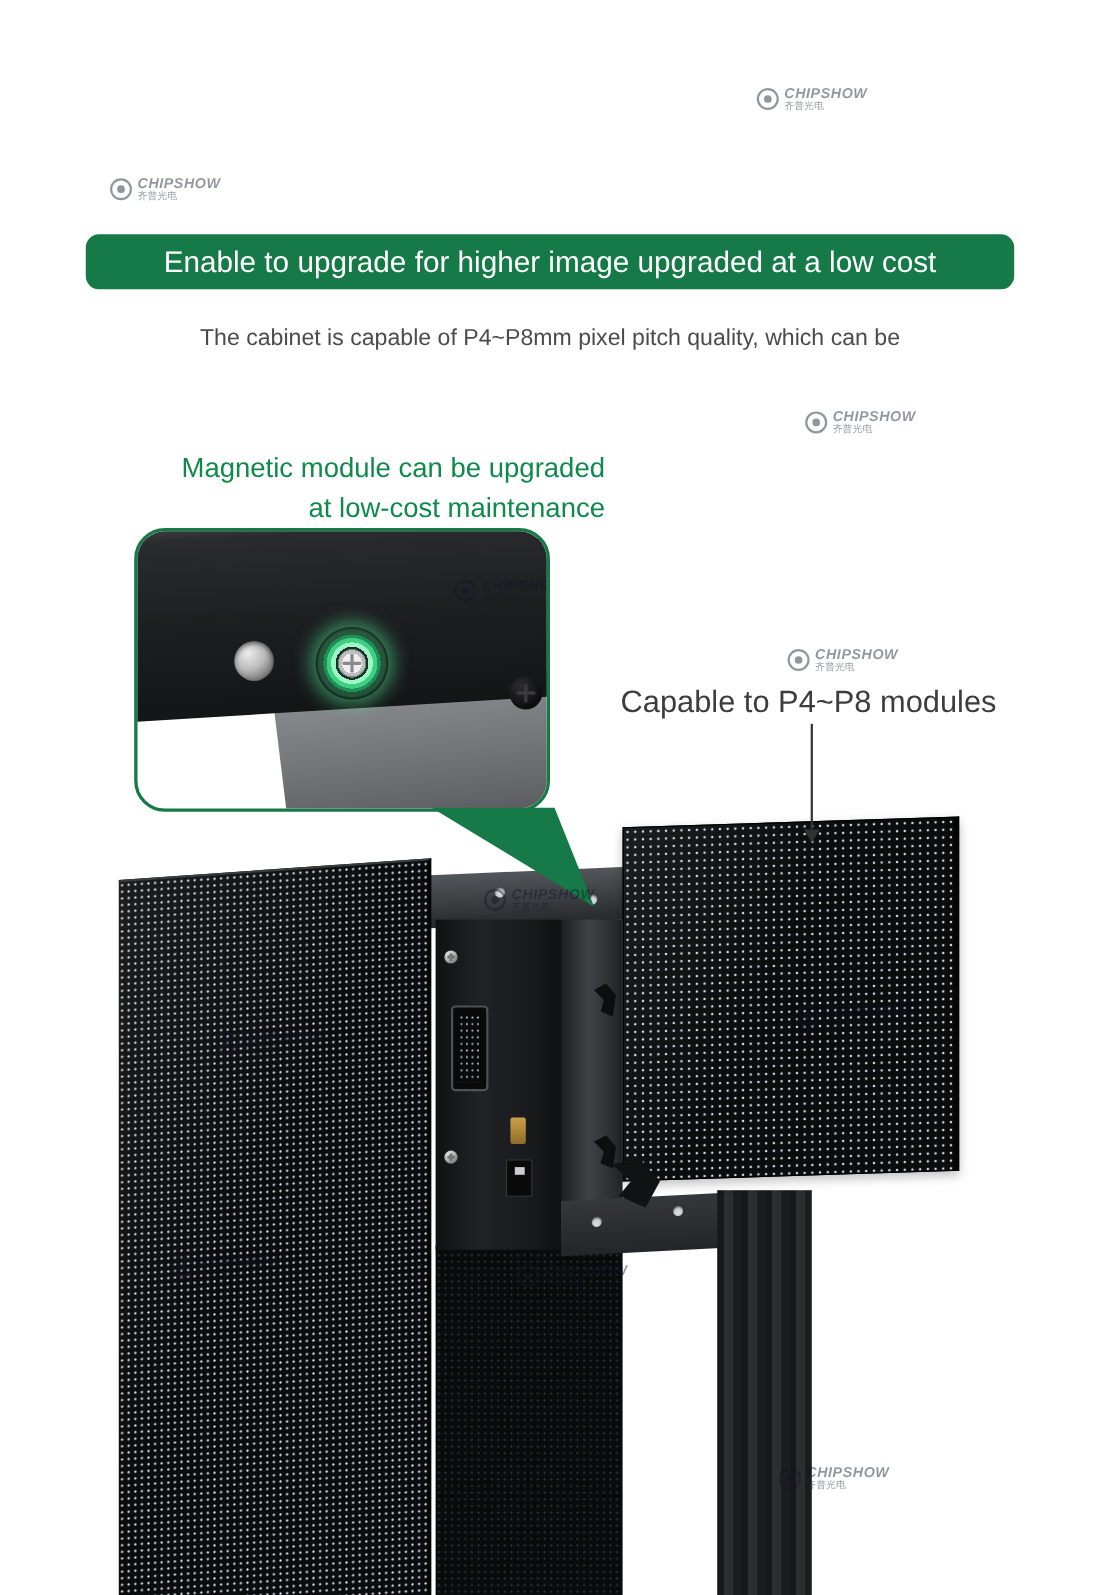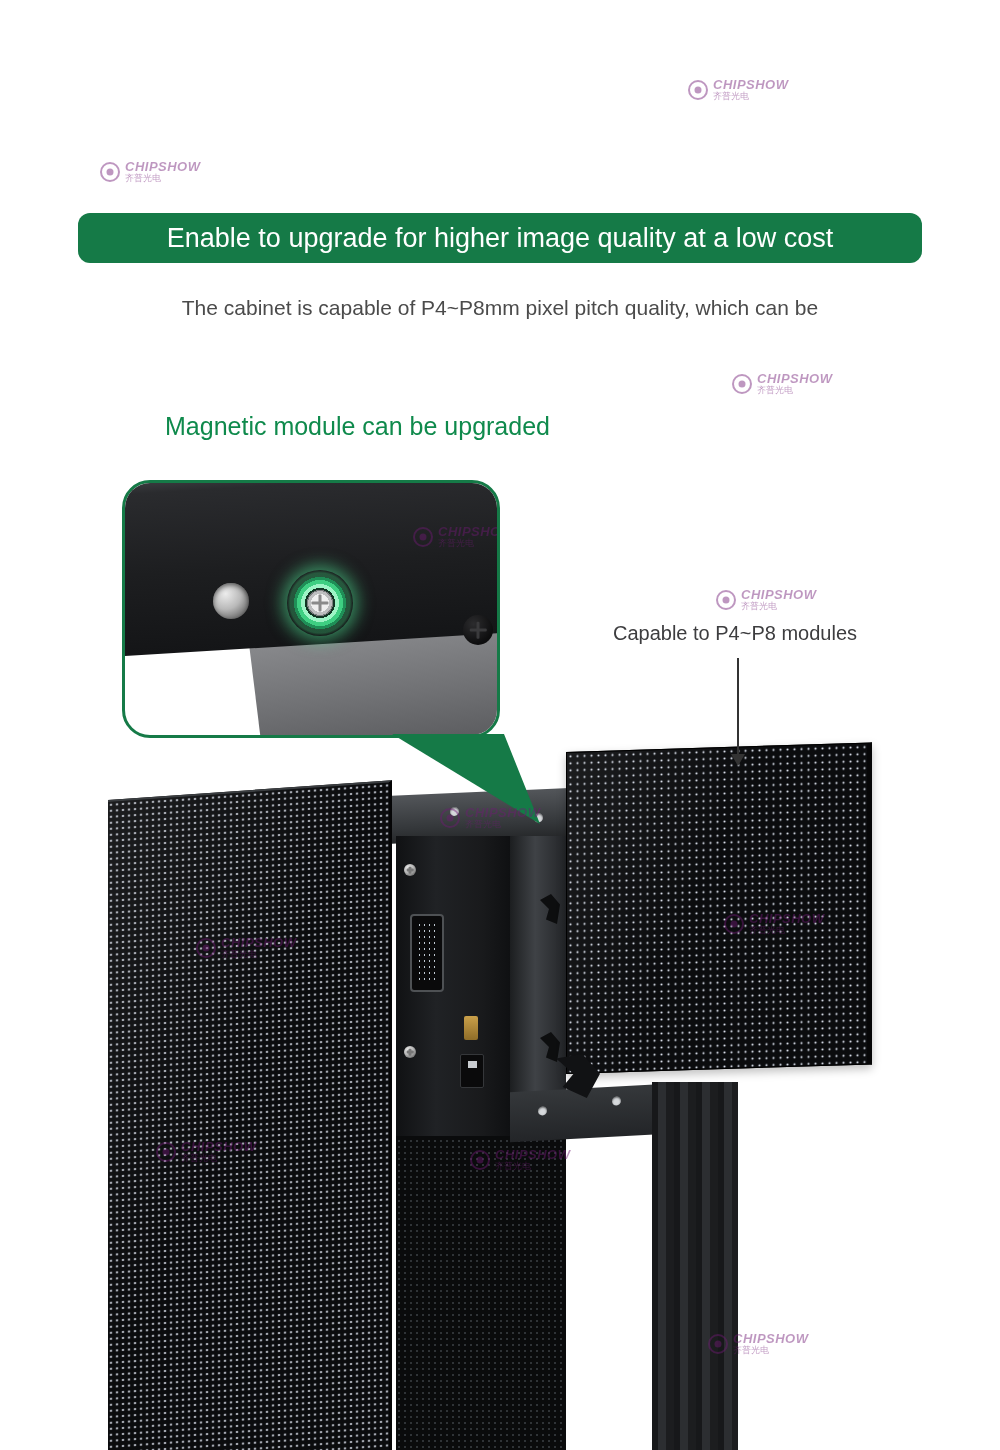--- a/index.html
+++ b/index.html
@@ -10,21 +10,21 @@
   .page-title { position:absolute; top:98px; left:0; right:0; text-align:center;
     font-size:62px; font-weight:500; color:#3d3d3f; letter-spacing:1px; }
   .banner { position:absolute; left:78px; top:213px; width:844px; height:50px;
     background:#157a47; border-radius:12px; color:#fff; font-size:27px;
     line-height:50px; text-align:center; }
   .desc { position:absolute; left:0; right:0; top:292px; text-align:center;
     font-size:21px; color:#4b4b4b; line-height:1.55; }
   .magnet-heading { position:absolute; left:60px; top:408px; width:490px;
     text-align:right; font-size:25px; color:#0f8a4c; line-height:1.45; }
   .module-label { position:absolute; left:560px; top:622px; width:350px;
-    text-align:center; font-size:20px; color:#3d3d3f; z-index:4; }
+    text-align:center; font-size:28px; color:#3d3d3f; z-index:4; }
 
   
   .callout { position:absolute; left:122px; top:480px; width:378px; height:258px;
     border:3px solid #157a47; border-radius:28px; overflow:hidden; background:#fff; z-index:5; }
   .callout .photo { position:absolute; inset:0; }
   .gray-band { position:absolute; left:130px; top:138px; width:300px; height:125px;
     background:linear-gradient(180deg,#8a8b8e,#6f7073 60%,#5c5d60); transform:rotate(-7deg); }
   .dark-panel { position:absolute; left:-15px; top:-18px; width:420px; height:192px;
     transform:rotate(-3.5deg); transform-origin:left bottom;
     background:linear-gradient(180deg,#53565a 0%,#2a2b2e 16%,#1d1e20 58%,#141517 100%); }
@@ -94,42 +94,43 @@
     transform:skewY(-3deg); background:linear-gradient(180deg,#35383b,#232528); }
   .right-extrusion { position:absolute; left:652px; top:1082px; width:86px; height:372px; z-index:2;
     background:repeating-linear-gradient(90deg,#17181a 0 6px,#2c2e31 6px 14px,#1c1d1f 14px 22px); }
   .mid-lower { position:absolute; left:396px; top:1132px; width:170px; height:322px; z-index:1;
     background-color:#0a0b0c;
     background-image:radial-gradient(circle, rgba(140,150,160,.35) .6px, transparent 1.2px);
     background-size:6px 6px; }
 
   
   .wm { position:absolute; display:flex; align-items:center; gap:5px; opacity:.45;
-    color:#701a75; z-index:8; pointer-events:none; }
+    color:#0f172a; z-index:8; pointer-events:none; }
   .wm-icon { width:20px; height:20px; border:2px solid currentColor; border-radius:50%; position:relative; flex:none; }
   .wm-icon::before { content:""; position:absolute; left:50%; top:50%; width:7px; height:7px;
     border-radius:50%; background:currentColor; transform:translate(-50%,-50%); }
   .wm-text { display:flex; flex-direction:column; line-height:1.05; }
   .wm-brand { font-size:13px; font-weight:bold; font-style:italic; letter-spacing:.5px; }
   .wm-sub { font-size:9px; }
 </style>
 </head>
 <body>
 
 <div class="canvas">
 
 
-  <div class="banner">Enable to upgrade for higher image quality at a low cost</div>
+  <div class="banner">Enable to upgrade for higher image upgraded at a low cost</div>
 
   <p class="desc">
     <span>The cabinet is capable of P4~P8mm pixel pitch quality, which can be</span><br>
   </p>
 
   <p class="magnet-heading">
     <span>Magnetic module can be upgraded</span><br>
+    <span>at low-cost maintenance</span>
   </p>
 
   <figure class="callout">
     <div class="photo">
       <div class="gray-band"></div>
       <div class="dark-panel"></div>
       <div class="screw-hole"></div>
       <div class="magnet phillips"></div>
       <div class="black-screw phillips"></div>
       <div class="wm" style="left:288px; top:42px;">

